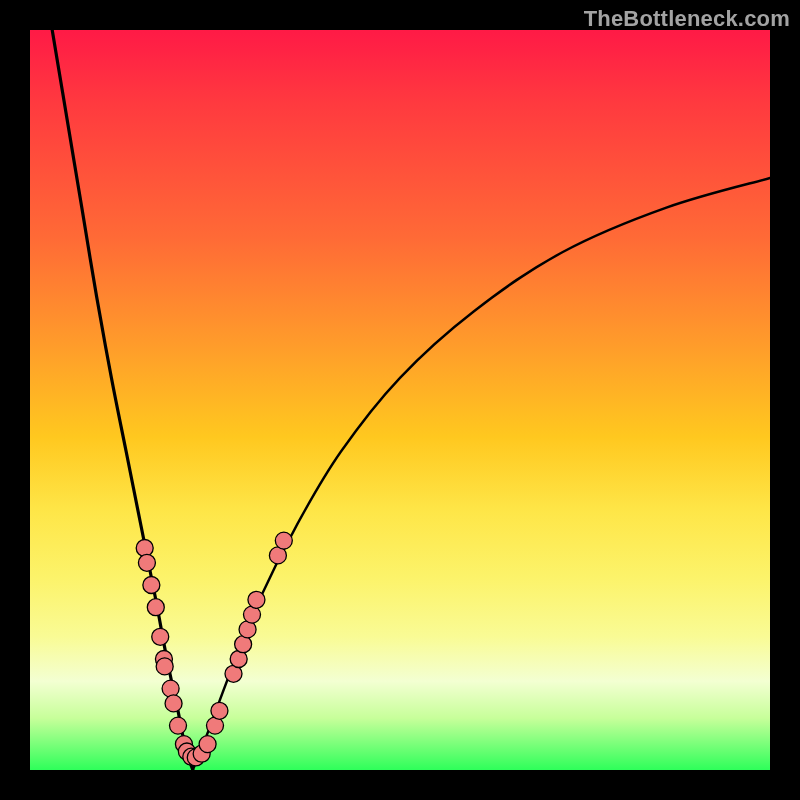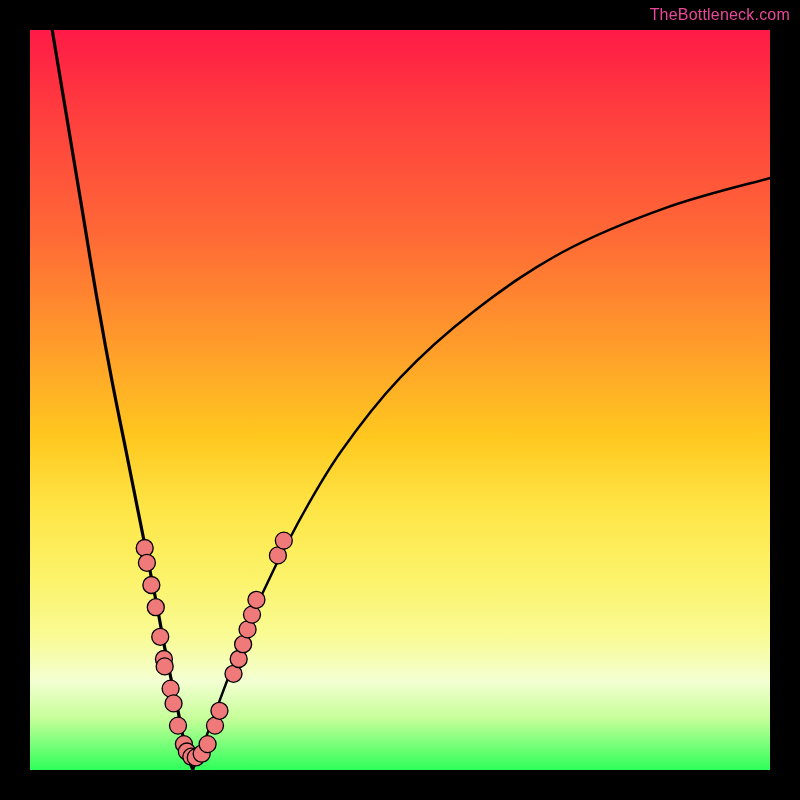--- a/index.html
+++ b/index.html
@@ -38,23 +38,23 @@
       #f9fb95 82%,
       #f3ffd2 88%,
       #c7ff9a 93%,
       #2eff5a 100%
     );
   }
   .watermark {
     position: absolute;
     top: 6px;
     right: 10px;
-    color: #ec4899;
-    font-size: 16px;
-    font-weight: 400;
+    color: #a3a3a3;
+    font-size: 22px;
+    font-weight: 700;
     letter-spacing: 0.2px;
     user-select: none;
   }
   svg.curves {
     position: absolute;
     left: 0;
     top: 0;
     width: 740px;
     height: 740px;
     overflow: visible;

